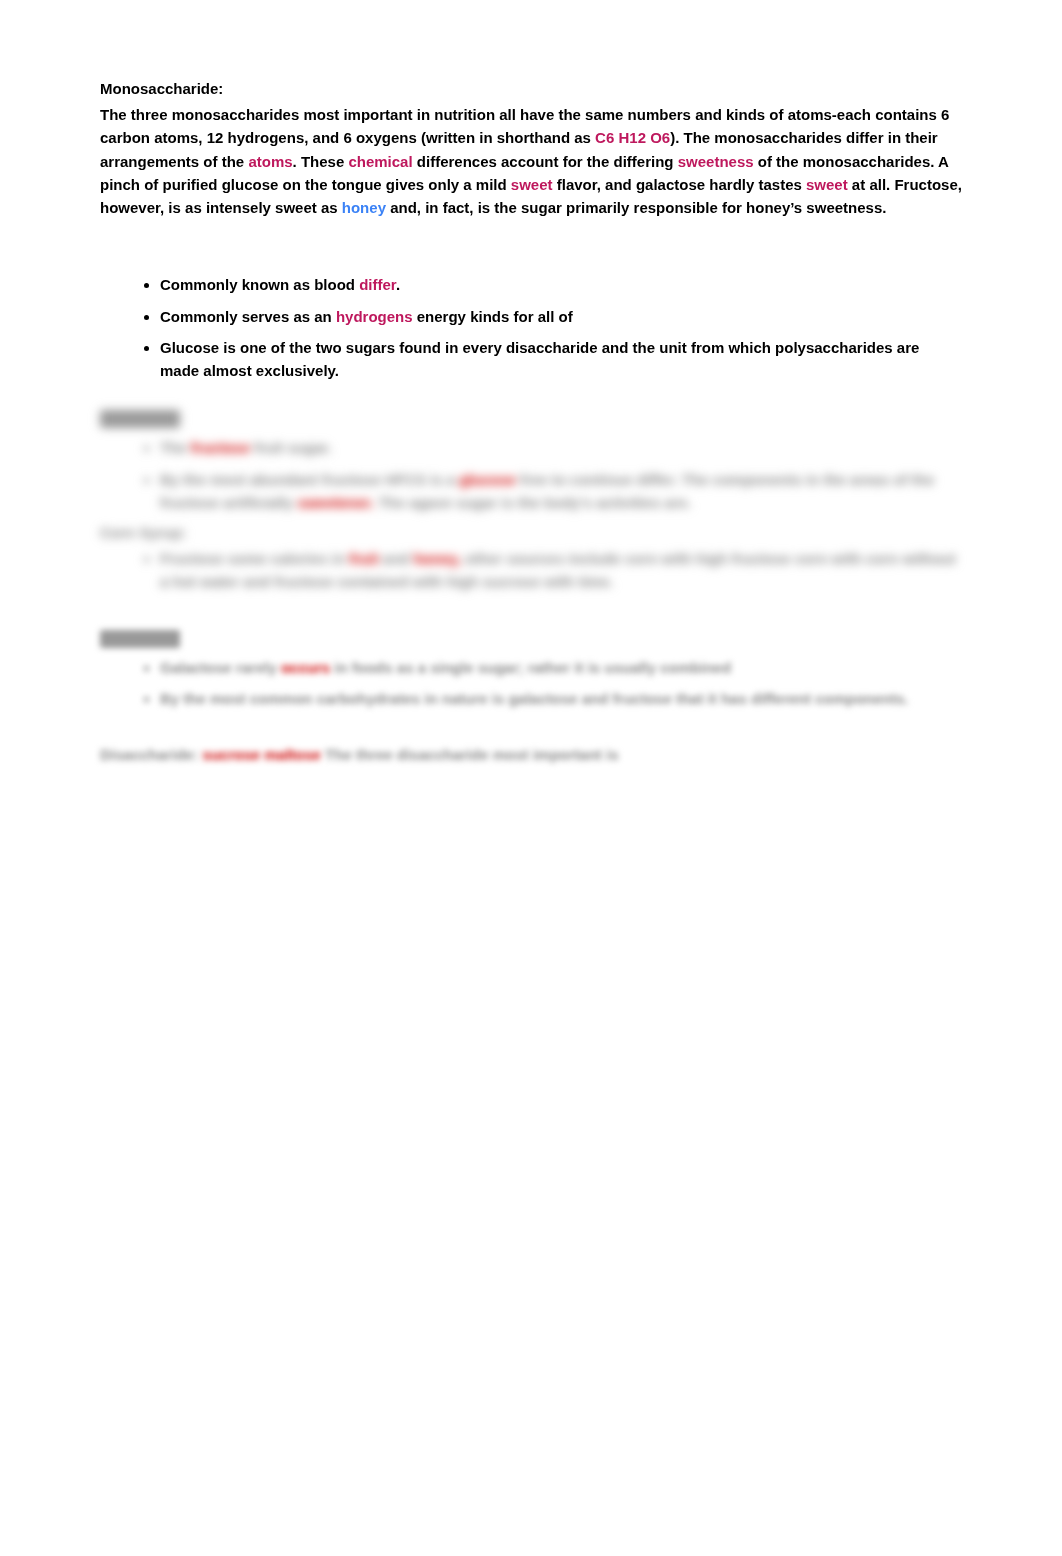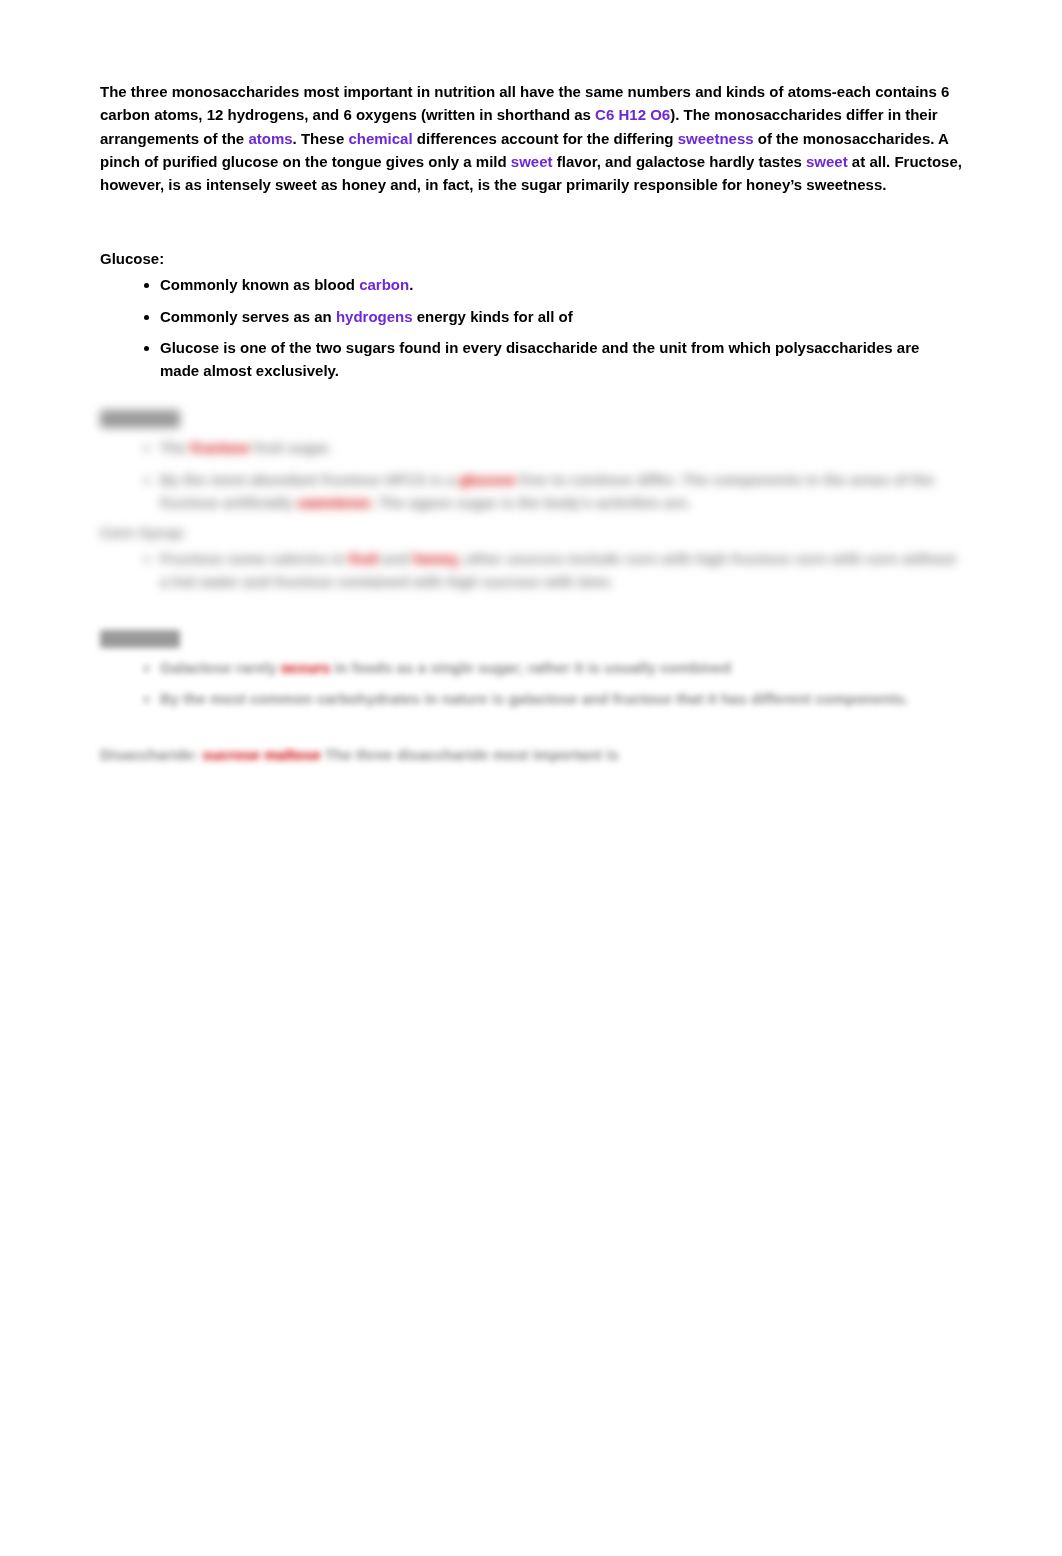--- a/index.html
+++ b/index.html
@@ -9,22 +9,22 @@
       font-size: 15px;
       color: #000000;
       width: 1062px;
       min-height: 1556px;
       padding: 80px 100px 80px 100px;
     }
     .section {
       margin-bottom: 18px;
     }
     .bold { font-weight: bold; }
-    .red { color: #6d28d9; }
-    .orange { color: #000000; }
+    .red { color: #be185d; }
+    .orange { color: #3b82f6; }
     p {
       font-weight: bold;
       line-height: 1.55;
       margin-bottom: 10px;
     }
     .heading {
       font-weight: bold;
       font-size: 15px;
       margin-bottom: 6px;
       display: block;
@@ -49,36 +49,36 @@
       font-weight: bold;
       line-height: 1.55;
     }
   </style>
 </head>
 <body>
 
 <div>
 
   <div class="section">
+    <span class="heading bold">Monosaccharide:</span>
 
     <p>
       <span>The three monosaccharides most important in nutrition all have the same numbers and kinds of atoms-each contains 6 carbon atoms, 12 hydrogens, and 6 oxygens (written in shorthand as </span><span class="red bold">C6 H12 O6</span><span>).  The monosaccharides differ in their arrangements of the </span><span class="red bold">atoms</span><span>. These </span><span class="red bold">chemical</span><span> differences account for the differing </span><span class="red bold">sweetness</span><span> of the monosaccharides.  A pinch of purified glucose on the tongue gives only a mild </span><span class="red bold">sweet</span><span> flavor, and galactose hardly tastes </span><span class="red bold">sweet</span><span> at all.  Fructose, however, is as intensely sweet as </span><span class="orange bold">honey</span><span> and, in fact, is the sugar primarily responsible for honey’s sweetness.</span>
     </p>
   </div>
 
   <div class="spacer"></div>
 
 
   <div class="spacer"></div>
 
   <div class="section">
-    <span class="heading bold">Glucose:</span>
     <ul>
       <li>
-        <span>Commonly known as blood </span><span class="red">carbon</span><span>.</span>
+        <span>Commonly known as blood </span><span class="red">differ</span><span>.</span>
       </li>
       <li>
         <span>Commonly serves as an </span><span class="red">hydrogens</span><span> energy kinds for all of</span>
       </li>
       <li>
         <span>Glucose is one of the two sugars found in every disaccharide and the unit from which polysaccharides are made almost exclusively.</span>
       </li>
     </ul>
   </div>
 

